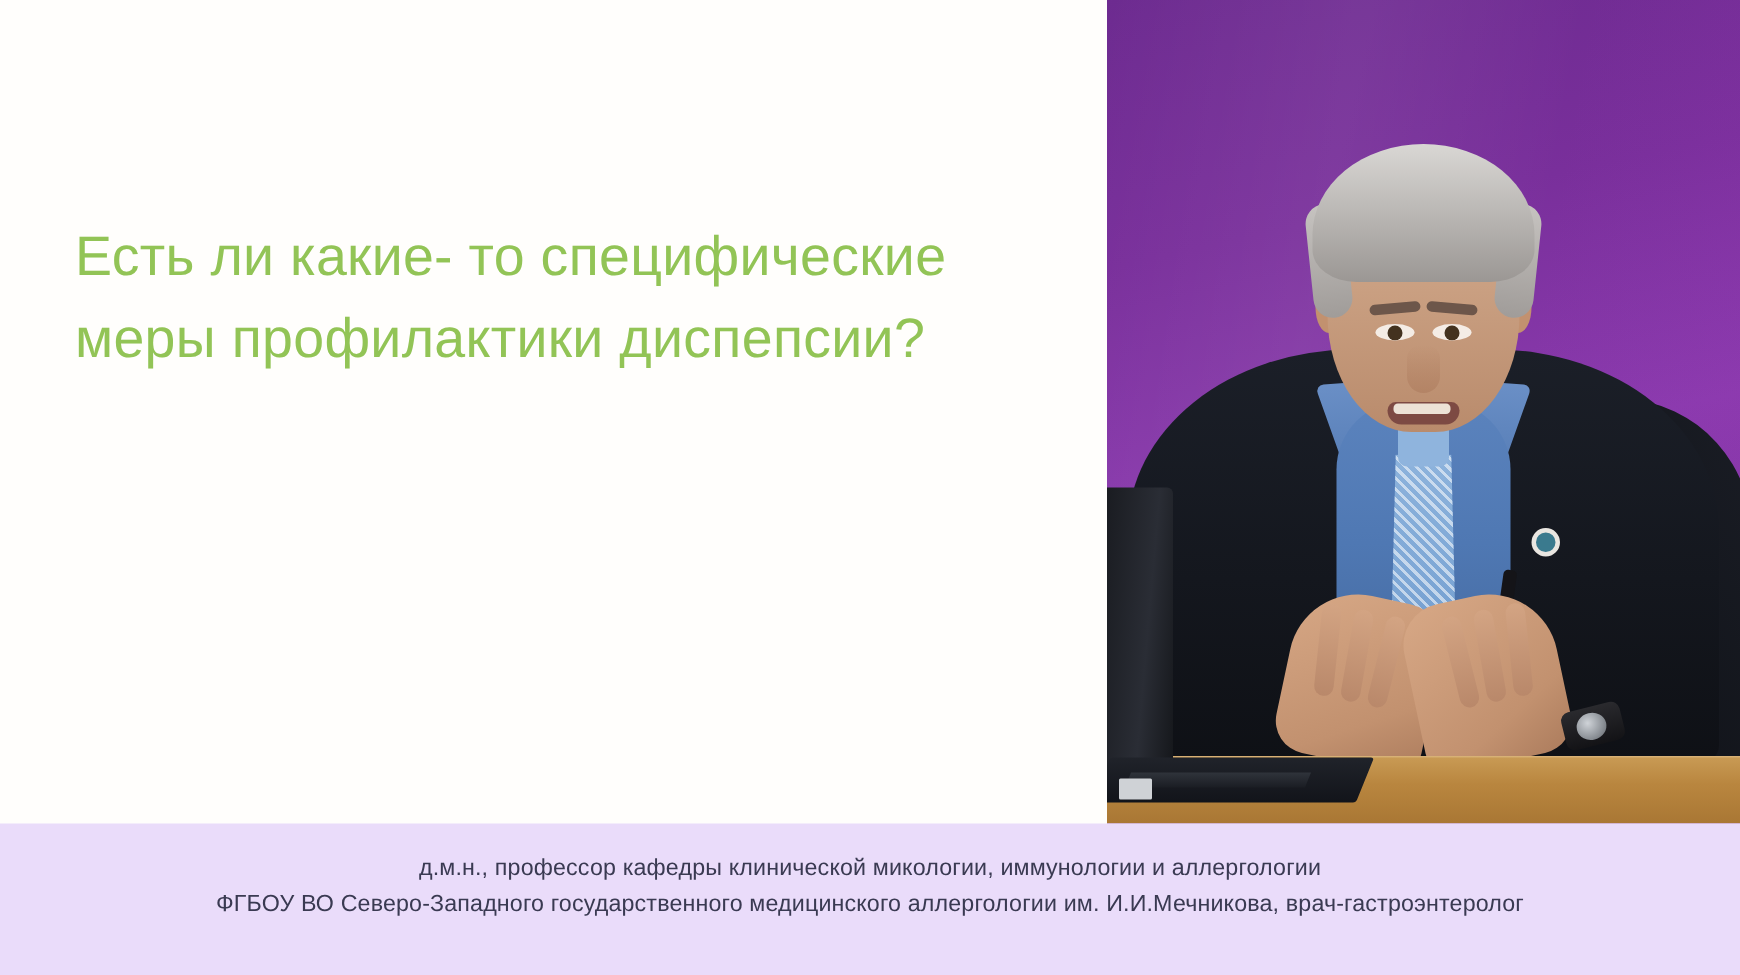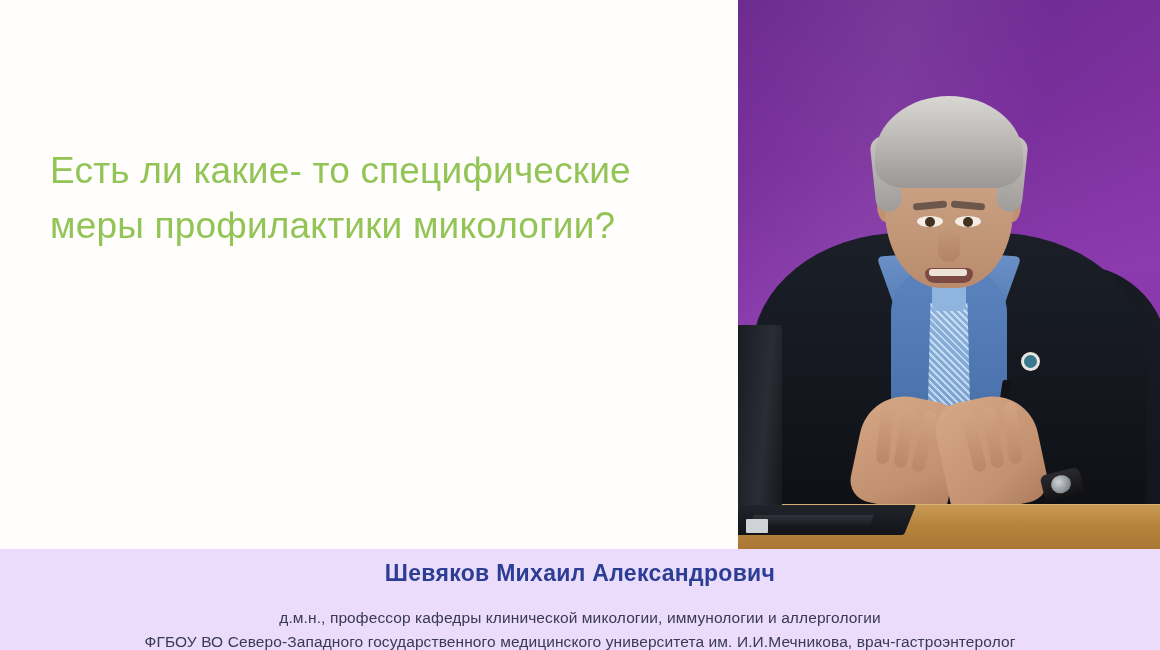--- a/index.html
+++ b/index.html
@@ -442,21 +442,21 @@
   #credential-1 { margin-top: 18px; }
 </style>
 </head>
 <body>
 
 <div id="slide">
 
   <div id="content-area">
     <div id="question-block">
       <span class="question-line">Есть ли какие- то специфические</span>
-      <span class="question-line">меры профилактики микологии?</span>
+      <span class="question-line">меры профилактики диспепсии?</span>
     </div>
   </div>
 
   <div id="video-panel">
     <div id="backdrop-band"></div>
 
     <div id="shoulder-left"></div>
     <div id="shoulder-right"></div>
     <div id="torso"></div>
 
@@ -509,18 +509,17 @@
 
     <div id="desk-edge"></div>
     <div id="desk"></div>
     <div id="laptop-screen"></div>
     <div id="laptop-base"></div>
     <div id="laptop-keys"></div>
     <div id="laptop-foot"></div>
   </div>
 
   <div id="caption-bar">
-    <div id="speaker-name">Шевяков Михаил Александрович</div>
     <div class="credential-line" id="credential-1">д.м.н., профессор кафедры клинической микологии, иммунологии и аллергологии</div>
-    <div class="credential-line" id="credential-2">ФГБОУ ВО Северо-Западного государственного медицинского университета им. И.И.Мечникова, врач-гастроэнтеролог</div>
+    <div class="credential-line" id="credential-2">ФГБОУ ВО Северо-Западного государственного медицинского аллергологии им. И.И.Мечникова, врач-гастроэнтеролог</div>
   </div>
 
 </div>
 
 </body></html>

